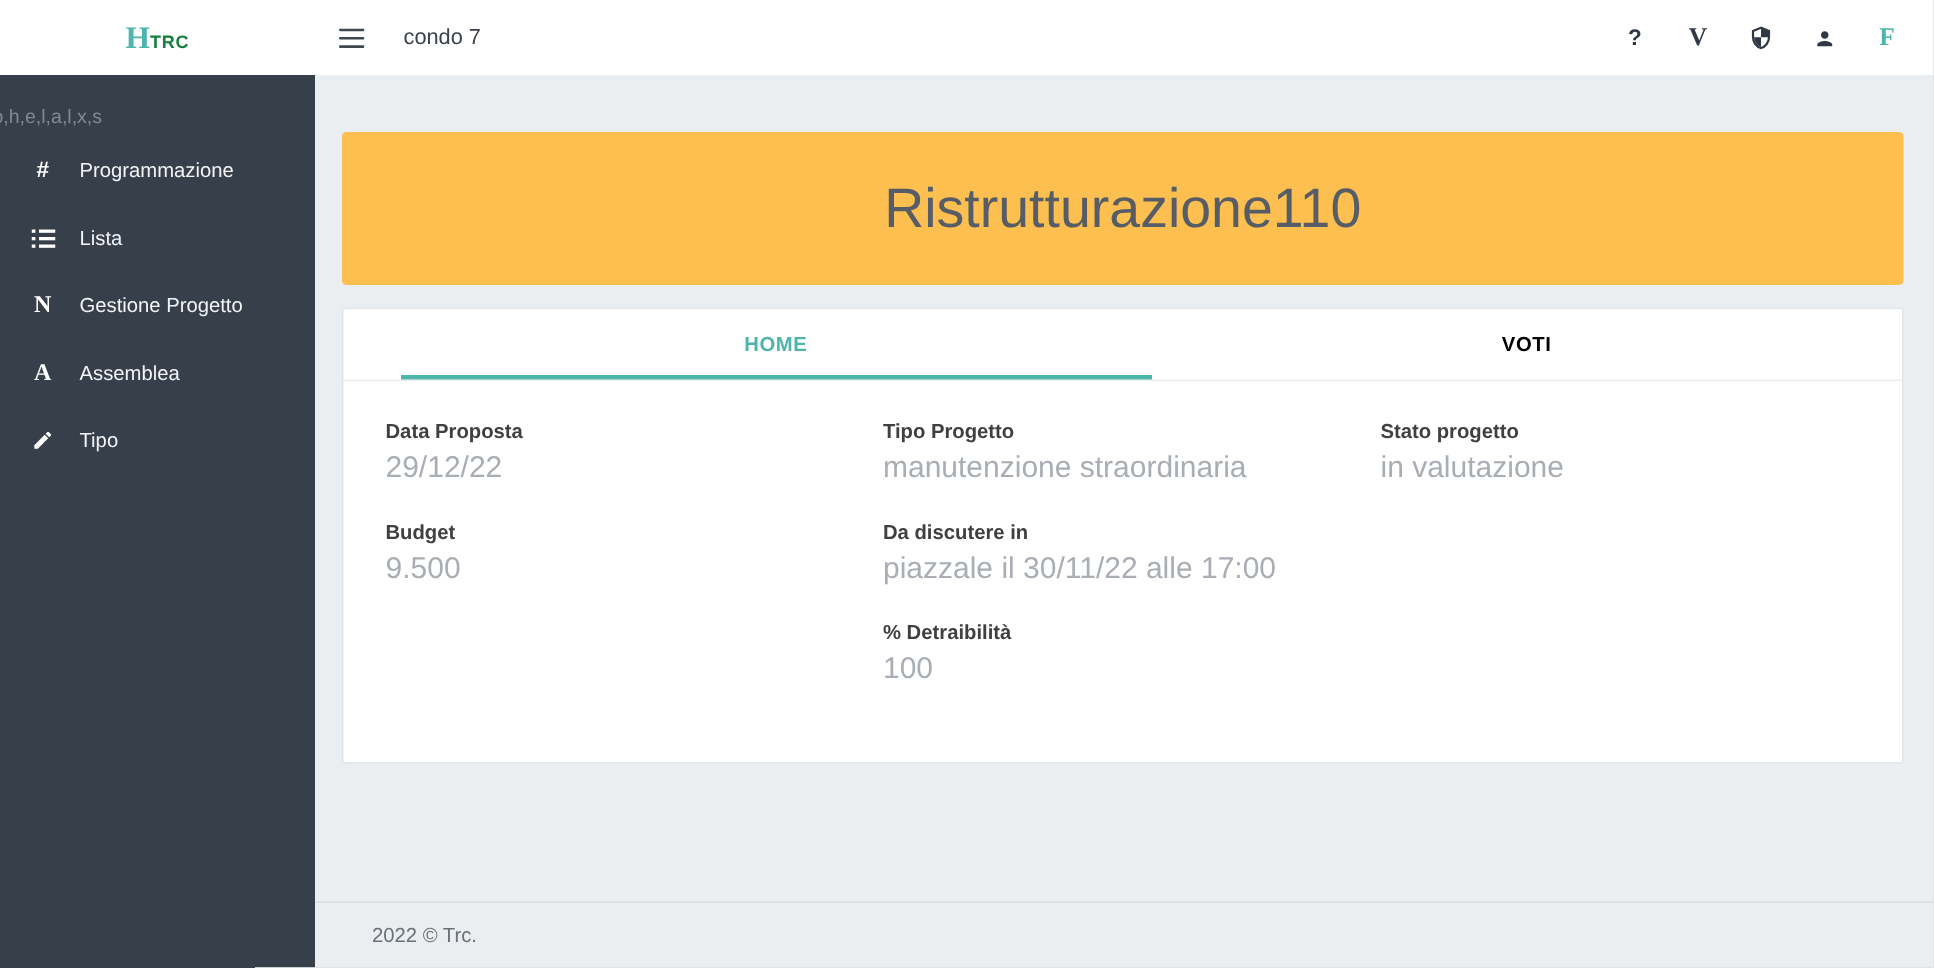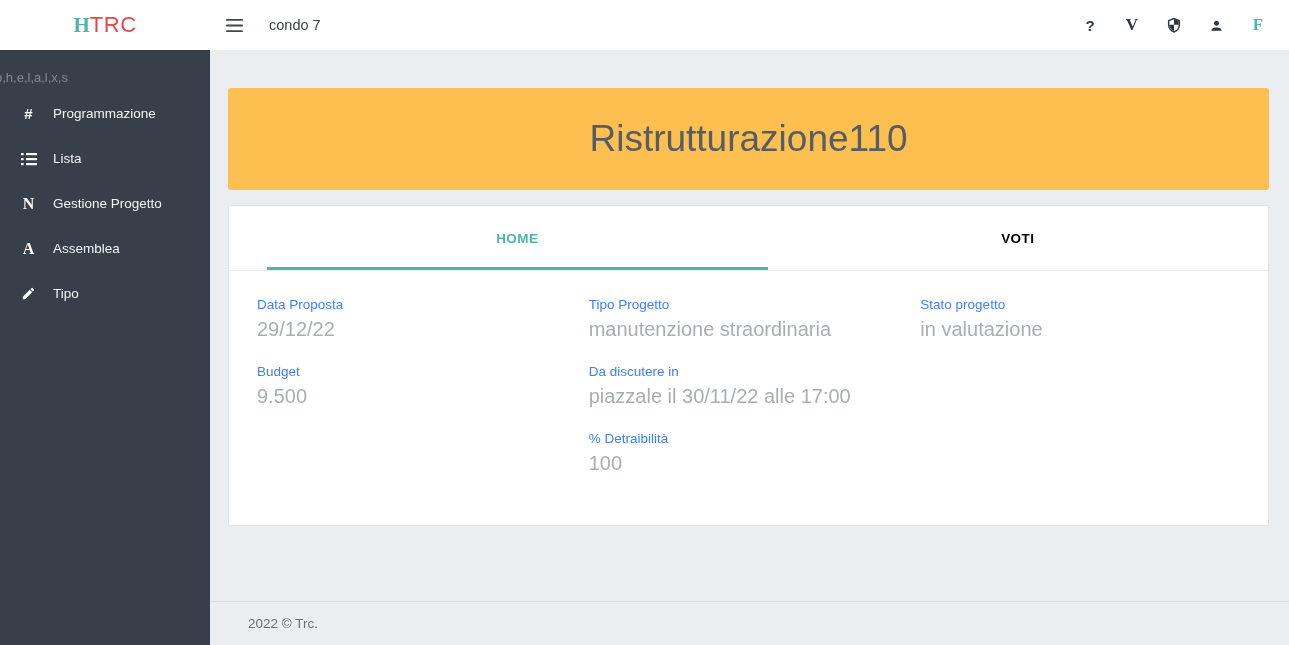--- a/index.html
+++ b/index.html
@@ -9,21 +9,21 @@
     background:#ebeef0; overflow:hidden;
     font-family:"Liberation Sans", sans-serif;
   }
   
   .header {
     position:absolute; top:0; left:0; right:0; height:50px;
     background:#ffffff; display:flex; align-items:center; z-index:3;
   }
   .logo-box { width:210px; display:flex; justify-content:center; align-items:baseline; cursor:pointer; }
   .logo-accent { font-family:"Liberation Serif", serif; font-weight:700; font-size:21px; color:#4db6ac; }
-  .logo-rest  { font-weight:400; font-size:22px; color:#ef4444; letter-spacing:.5px; }
+  .logo-rest  { font-weight:700; font-size:12px; color:#15803d; letter-spacing:.5px; }
   .hamburger { margin-left:12px; background:none; border:none; cursor:pointer; padding:4px; display:flex; }
   .hamburger svg { display:block; }
   .breadcrumb { margin-left:22px; font-size:14.5px; color:#3a424c; }
   .header-icons { margin-left:auto; display:flex; align-items:center; gap:24px; margin-right:22px; }
   .hicon {
     width:18px; height:22px; display:flex; align-items:center; justify-content:center;
     background:none; border:none; cursor:pointer;
     font-size:15px; font-weight:700; color:#2f3844; font-family:"Liberation Sans", sans-serif;
   }
   .hicon.serif { font-family:"Liberation Serif", serif; font-size:17px; }
@@ -50,31 +50,31 @@
   .main { position:absolute; left:210px; top:50px; right:0; bottom:0; }
   .banner {
     margin:38px 20px 0 18px; height:102px; border-radius:3px;
     background:#fdbf4f; display:flex; align-items:center; justify-content:center;
   }
   .banner-title { font-size:37px; color:#565d66; }
   .card {
     margin:15px 20px 0 18px; background:#ffffff;
     border:1px solid #e2e5e8; border-radius:2px;
   }
-  .tabs { display:flex; height:65px; border-bottom:1px solid #ececec;padding-left:38px; }
+  .tabs { display:flex; height:48px; border-bottom:1px solid #ececec;padding-left:38px; }
   .tab {
     flex:1; display:flex; align-items:center; justify-content:center;
     font-size:13.5px; font-weight:700; letter-spacing:.4px; color:#000000; cursor:pointer;
   }
   .tab.active { color:#4db6ac; box-shadow:inset 0 -3px 0 #4db6ac; }
   .fields {
     display:grid; grid-template-columns:repeat(3,1fr);
     padding:26px 28px 50px; row-gap:23px; column-gap:12px;
   }
-  .field-label { font-size:13.5px; font-weight:400; color:#3b82f6; margin-bottom:6px; }
+  .field-label { font-size:13.5px; font-weight:700; color:#404040; margin-bottom:6px; }
   .field-value { font-size:20px; color:#a9aeb4; }
   .col2 { grid-column:2; }
   
   .footer {
     position:absolute; left:0; right:0; top:551px; height:44px;
     border-top:1px solid #d9dde0; display:flex; align-items:center; padding-left:38px;
   }
   .footer-text { font-size:13.5px; color:#6a7077; }
 </style>
 </head>

